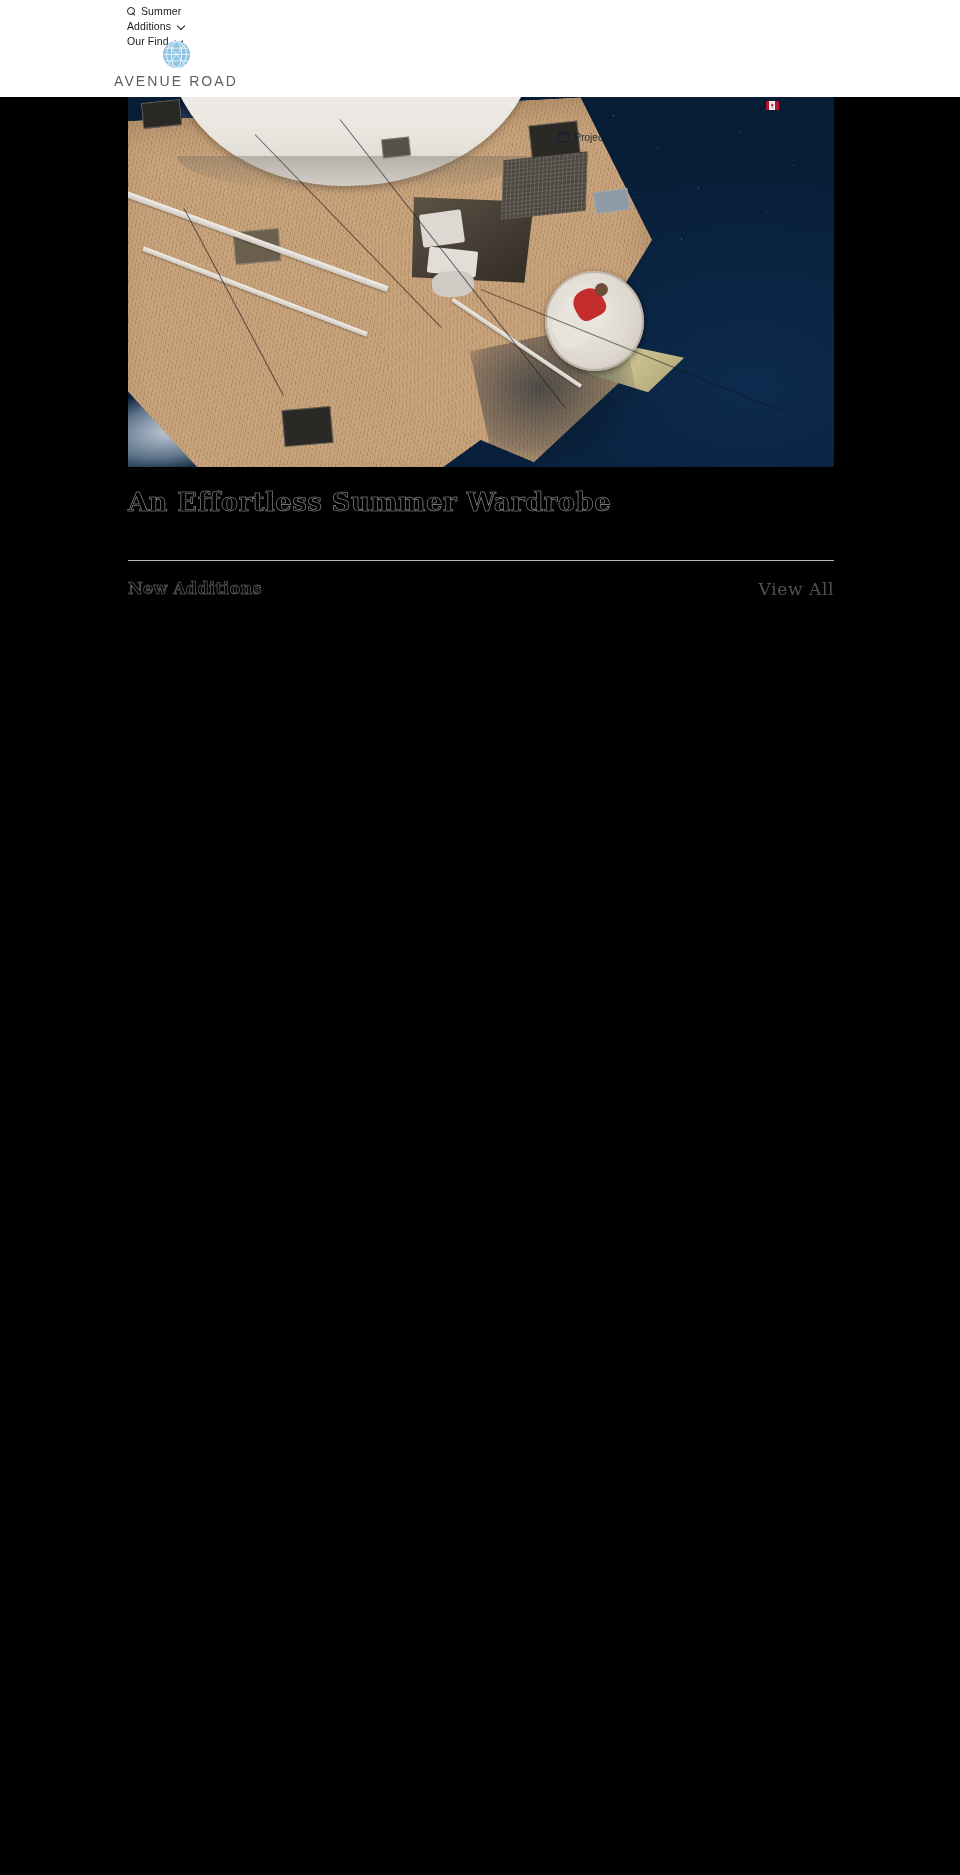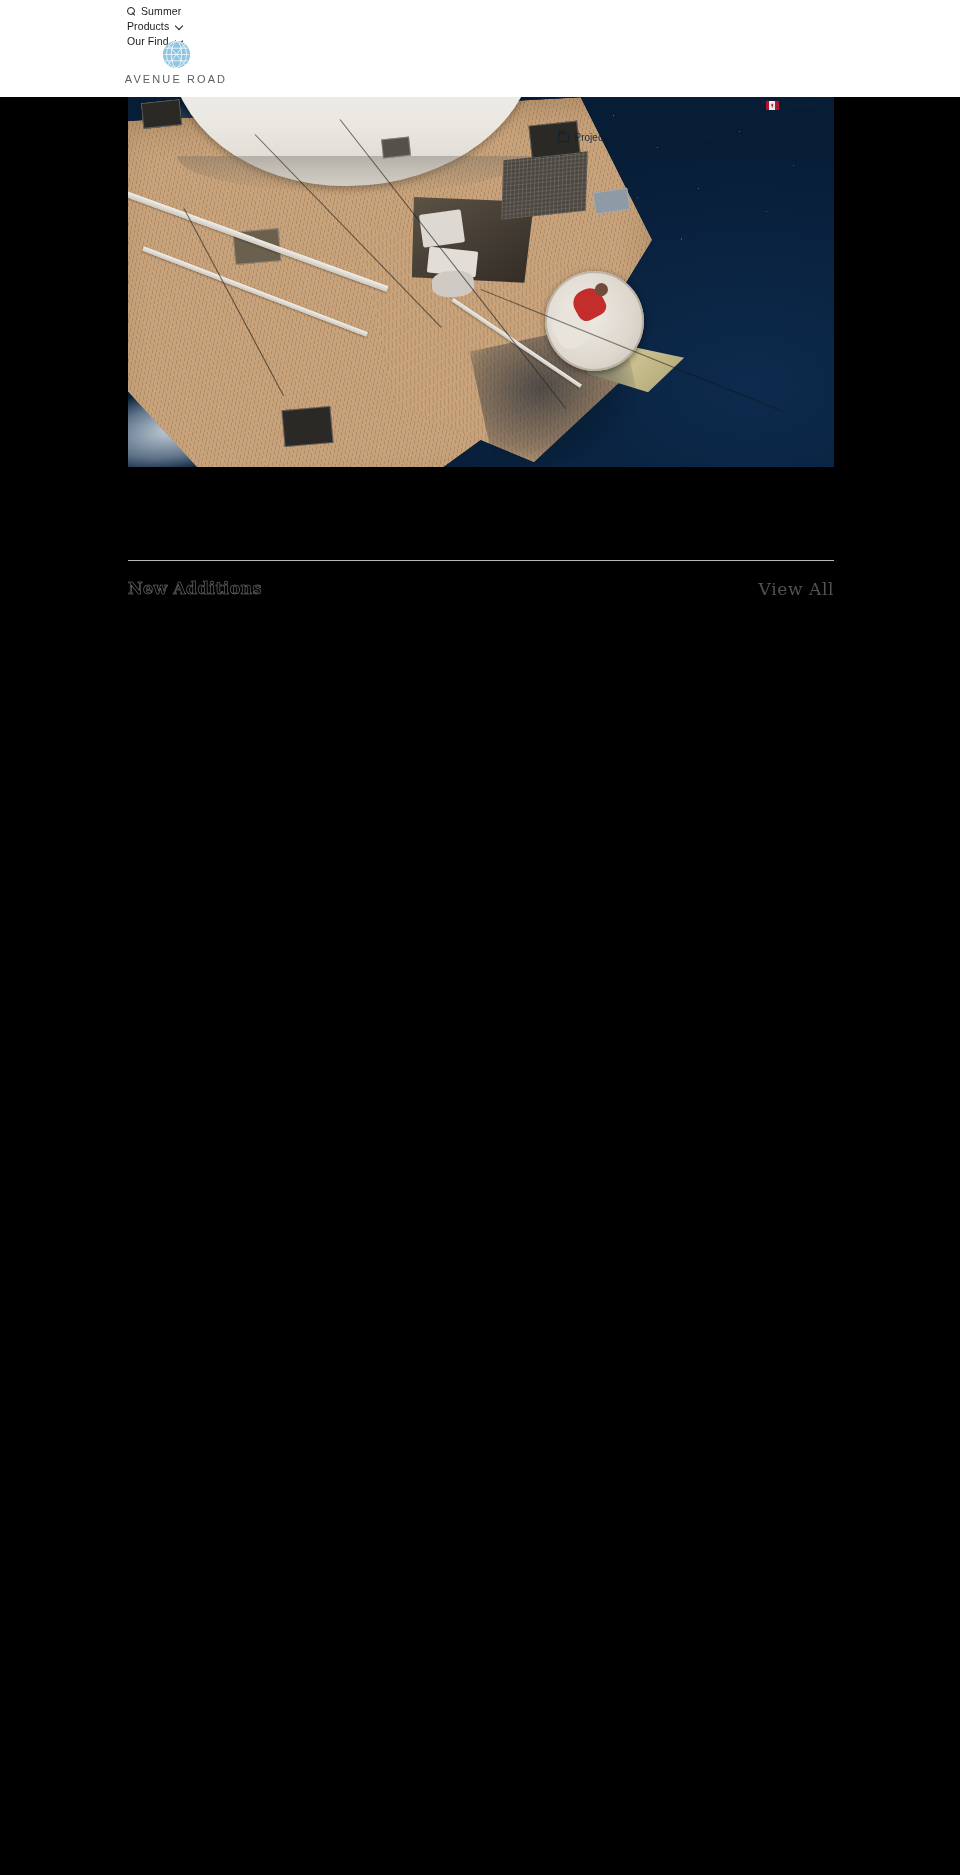--- a/index.html
+++ b/index.html
@@ -110,21 +110,21 @@
     width: 27px; height: 27px;
     border-radius: 50%;
     background: #8fc4e3;
     position: relative;
     overflow: hidden;
   }
   .brand-globe svg { display: block; width: 27px; height: 27px; }
 
   .brand-name {
     margin-top: 5px;
-    font-size: 11px;
+    font-size: 14px;
     letter-spacing: 2.1px;
     color: #5a6066;
     white-space: nowrap;
   }
 
   
   .hero {
     position: absolute;
     top: 97px;
     left: 128px;
@@ -564,21 +564,21 @@
   <header class="site-header">
 
     <nav class="header-nav">
 
       <div class="nav-row">
         <span class="ico-search"></span>
         <span class="nav-label">Summer</span>
       </div>
 
       <div class="nav-row">
-        <span class="nav-label">Products</span>
+        <span class="nav-label">Additions</span>
         <span class="chev"></span>
       </div>
 
       <div class="nav-row">
         <span class="nav-label">Our Find</span>
         <span class="chev"></span>
       </div>
 
     </nav>
 
@@ -669,20 +669,21 @@
       </div>
 
       <div class="util-link">
         <span class="ico-pin"></span>
         <span>Find Us</span>
       </div>
 
     </div>
   </div>
 
+  <h1 class="hero-headline">An Effortless Summer Wardrobe</h1>
 
   <div class="divider"></div>
 
   <div class="section-row">
     <h2 class="section-title">New Additions</h2>
     <a class="section-link">View All</a>
   </div>
 
   <div class="body-empty"></div>
 

